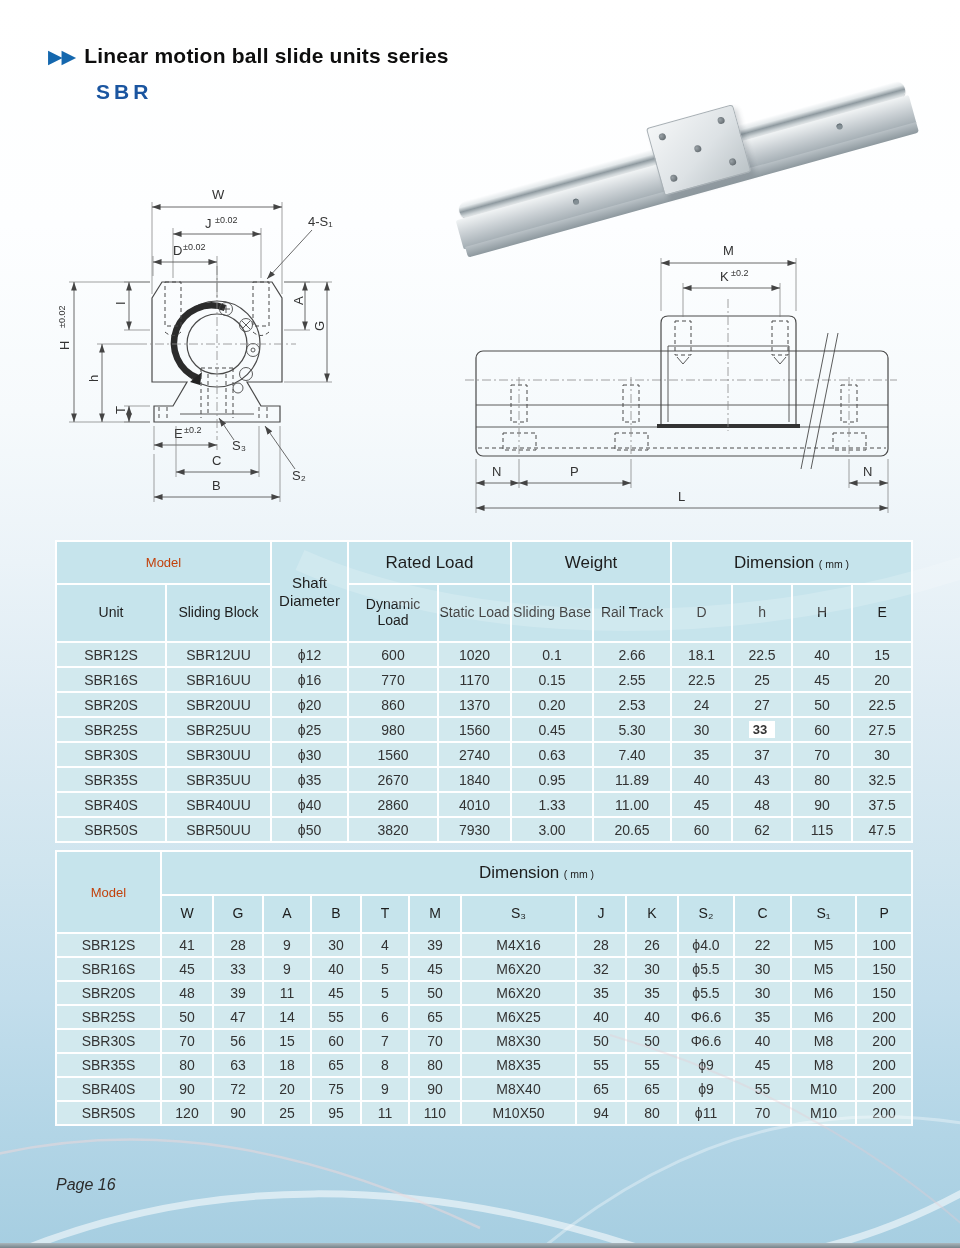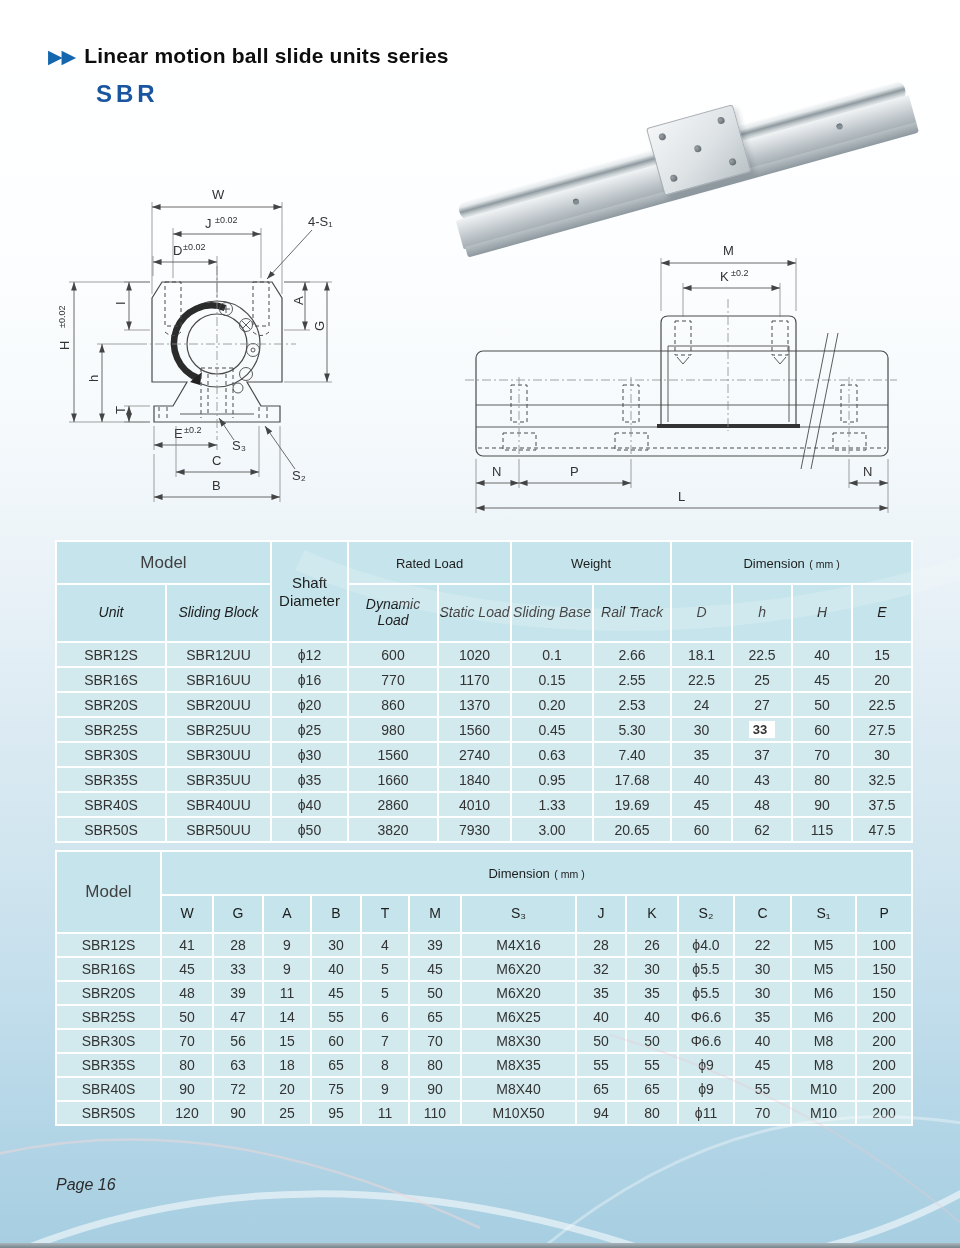--- a/index.html
+++ b/index.html
@@ -6,21 +6,21 @@
   body{
     position:relative;width:960px;height:1248px;overflow:hidden;
     font-family:"Liberation Sans","DejaVu Sans",sans-serif;color:#222;
     background:linear-gradient(180deg,#ffffff 0%,#fdfeff 18%,#f6fafc 33%,#ebf3f8 45%,#ddebf3 57%,#d0e5ef 69%,#c3deec 80%,#b2d5e6 91%,#a6cee1 100%);
   }
   .abs{position:absolute;}
   
   .hdr{left:48px;top:44px;display:flex;align-items:center;gap:9px;}
   .hdr-arrows{color:#1467ae;font-size:19px;line-height:1;letter-spacing:-1px;}
   .hdr-title{font-size:21px;font-weight:bold;color:#0d0d0d;letter-spacing:0.2px;}
-  .series{left:96px;top:80px;font-size:24px;font-weight:bold;letter-spacing:4px;color:#1a55a0;}
+  .series{left:96px;top:80px;font-size:21px;font-weight:bold;letter-spacing:4px;color:#1a55a0;}
   
   .photo{left:452px;top:68px;width:478px;height:205px;}
   .photo-rot{position:absolute;left:0;top:0;width:100%;height:100%;transform:rotate(-15.5deg);transform-origin:50% 52%;}
   .rail-shaft{position:absolute;left:6px;top:72px;width:462px;height:17px;border-radius:8px;
     background:linear-gradient(180deg,#fbfcfd 0%,#e3e8ea 28%,#8f9aa0 55%,#ccd3d6 80%,#eef0f1 100%);box-shadow:0 1px 1px rgba(90,100,108,.4);}
   .rail-support{position:absolute;left:0;top:88px;width:470px;height:30px;border-radius:2px;
     background:linear-gradient(180deg,#f0f3f4 0%,#ccd2d6 45%,#a2acb2 100%);}
   .rail-flange{position:absolute;left:2px;top:116px;width:468px;height:11px;
     background:linear-gradient(180deg,#b9c1c6 0%,#8d989e 100%);border-radius:0 0 3px 3px;}
   .rail-hole{position:absolute;width:6px;height:6px;border-radius:50%;background:#848f95;box-shadow:inset 0 1px 1px #5f6a70;}
@@ -37,29 +37,29 @@
   .cl{stroke:#8a8a8a;stroke-width:0.8;fill:none;stroke-dasharray:9 3 2 3;}
   .dim{stroke:#5a5a5a;stroke-width:0.9;fill:none;marker-start:url(#ar);marker-end:url(#ar);}
   .dimr{stroke:#5a5a5a;stroke-width:0.9;fill:none;marker-start:url(#ar2);marker-end:url(#ar2);}
   .lead{stroke:#5a5a5a;stroke-width:0.9;fill:none;marker-end:url(#ar);}
   .ext{stroke:#7a7a7a;stroke-width:0.7;fill:none;}
   
   table{border-collapse:collapse;table-layout:fixed;width:856px;}
   th,td{border:2px solid #ffffff;text-align:center;vertical-align:middle;padding:0;font-weight:normal;}
   th{background:#c6e4ec;}
   td{background:#d2e9ee;font-size:14px;color:#333;}
-  tr.head1{height:43px;}  tr.head2{height:58px;font-style:italic;}
+  tr.head1{height:43px;}  tr.head2{height:58px;}
   tr.d-head1{height:44px;} tr.d-head2{height:38px;}
   #spec-table tbody tr{height:25px;}
   #dim-table tbody tr{height:24px;}
-  .hd-big{font-size:13px;color:#1d1d1d;}
+  .hd-big{font-size:17px;color:#1d1d1d;}
   .hd-mm{font-size:10.5px;color:#1d1d1d;}
   tr.head2 th, tr.d-head2 th{font-size:14px;line-height:1.12;color:#1d1d1d;}
   th.shaft{font-size:15px;line-height:1.15;color:#1d1d1d;}
-  th.modelcell{font-size:17px;color:#404040;}
+  th.modelcell{font-size:13px;color:#c2410c;}
   .patch{display:inline-block;background:#ffffff;font-weight:bold;font-size:13px;padding:1px 8px 1px 4px;}
   
   .footer{left:56px;top:1176px;font-size:16px;font-style:italic;color:#2b2b2b;}
   .bottom-strip{left:0;top:1243px;width:960px;height:5px;background:linear-gradient(180deg,#aab6bc,#76848b);}
   .swoosh{left:0;top:0;pointer-events:none;}
 </style>
 </head>
 <body>
 
 <div class="abs hdr">
@@ -309,37 +309,37 @@
         <td>7.40</td>
         <td>35</td>
         <td>37</td>
         <td>70</td>
         <td>30</td>
       </tr>
       <tr>
         <td>SBR35S</td>
         <td>SBR35UU</td>
         <td>ϕ35</td>
-        <td>1660</td>
+        <td>2670</td>
         <td>1840</td>
         <td>0.95</td>
-        <td>17.68</td>
+        <td>11.89</td>
         <td>40</td>
         <td>43</td>
         <td>80</td>
         <td>32.5</td>
       </tr>
       <tr>
         <td>SBR40S</td>
         <td>SBR40UU</td>
         <td>ϕ40</td>
         <td>2860</td>
         <td>4010</td>
         <td>1.33</td>
-        <td>19.69</td>
+        <td>11.00</td>
         <td>45</td>
         <td>48</td>
         <td>90</td>
         <td>37.5</td>
       </tr>
       <tr>
         <td>SBR50S</td>
         <td>SBR50UU</td>
         <td>ϕ50</td>
         <td>3820</td>

